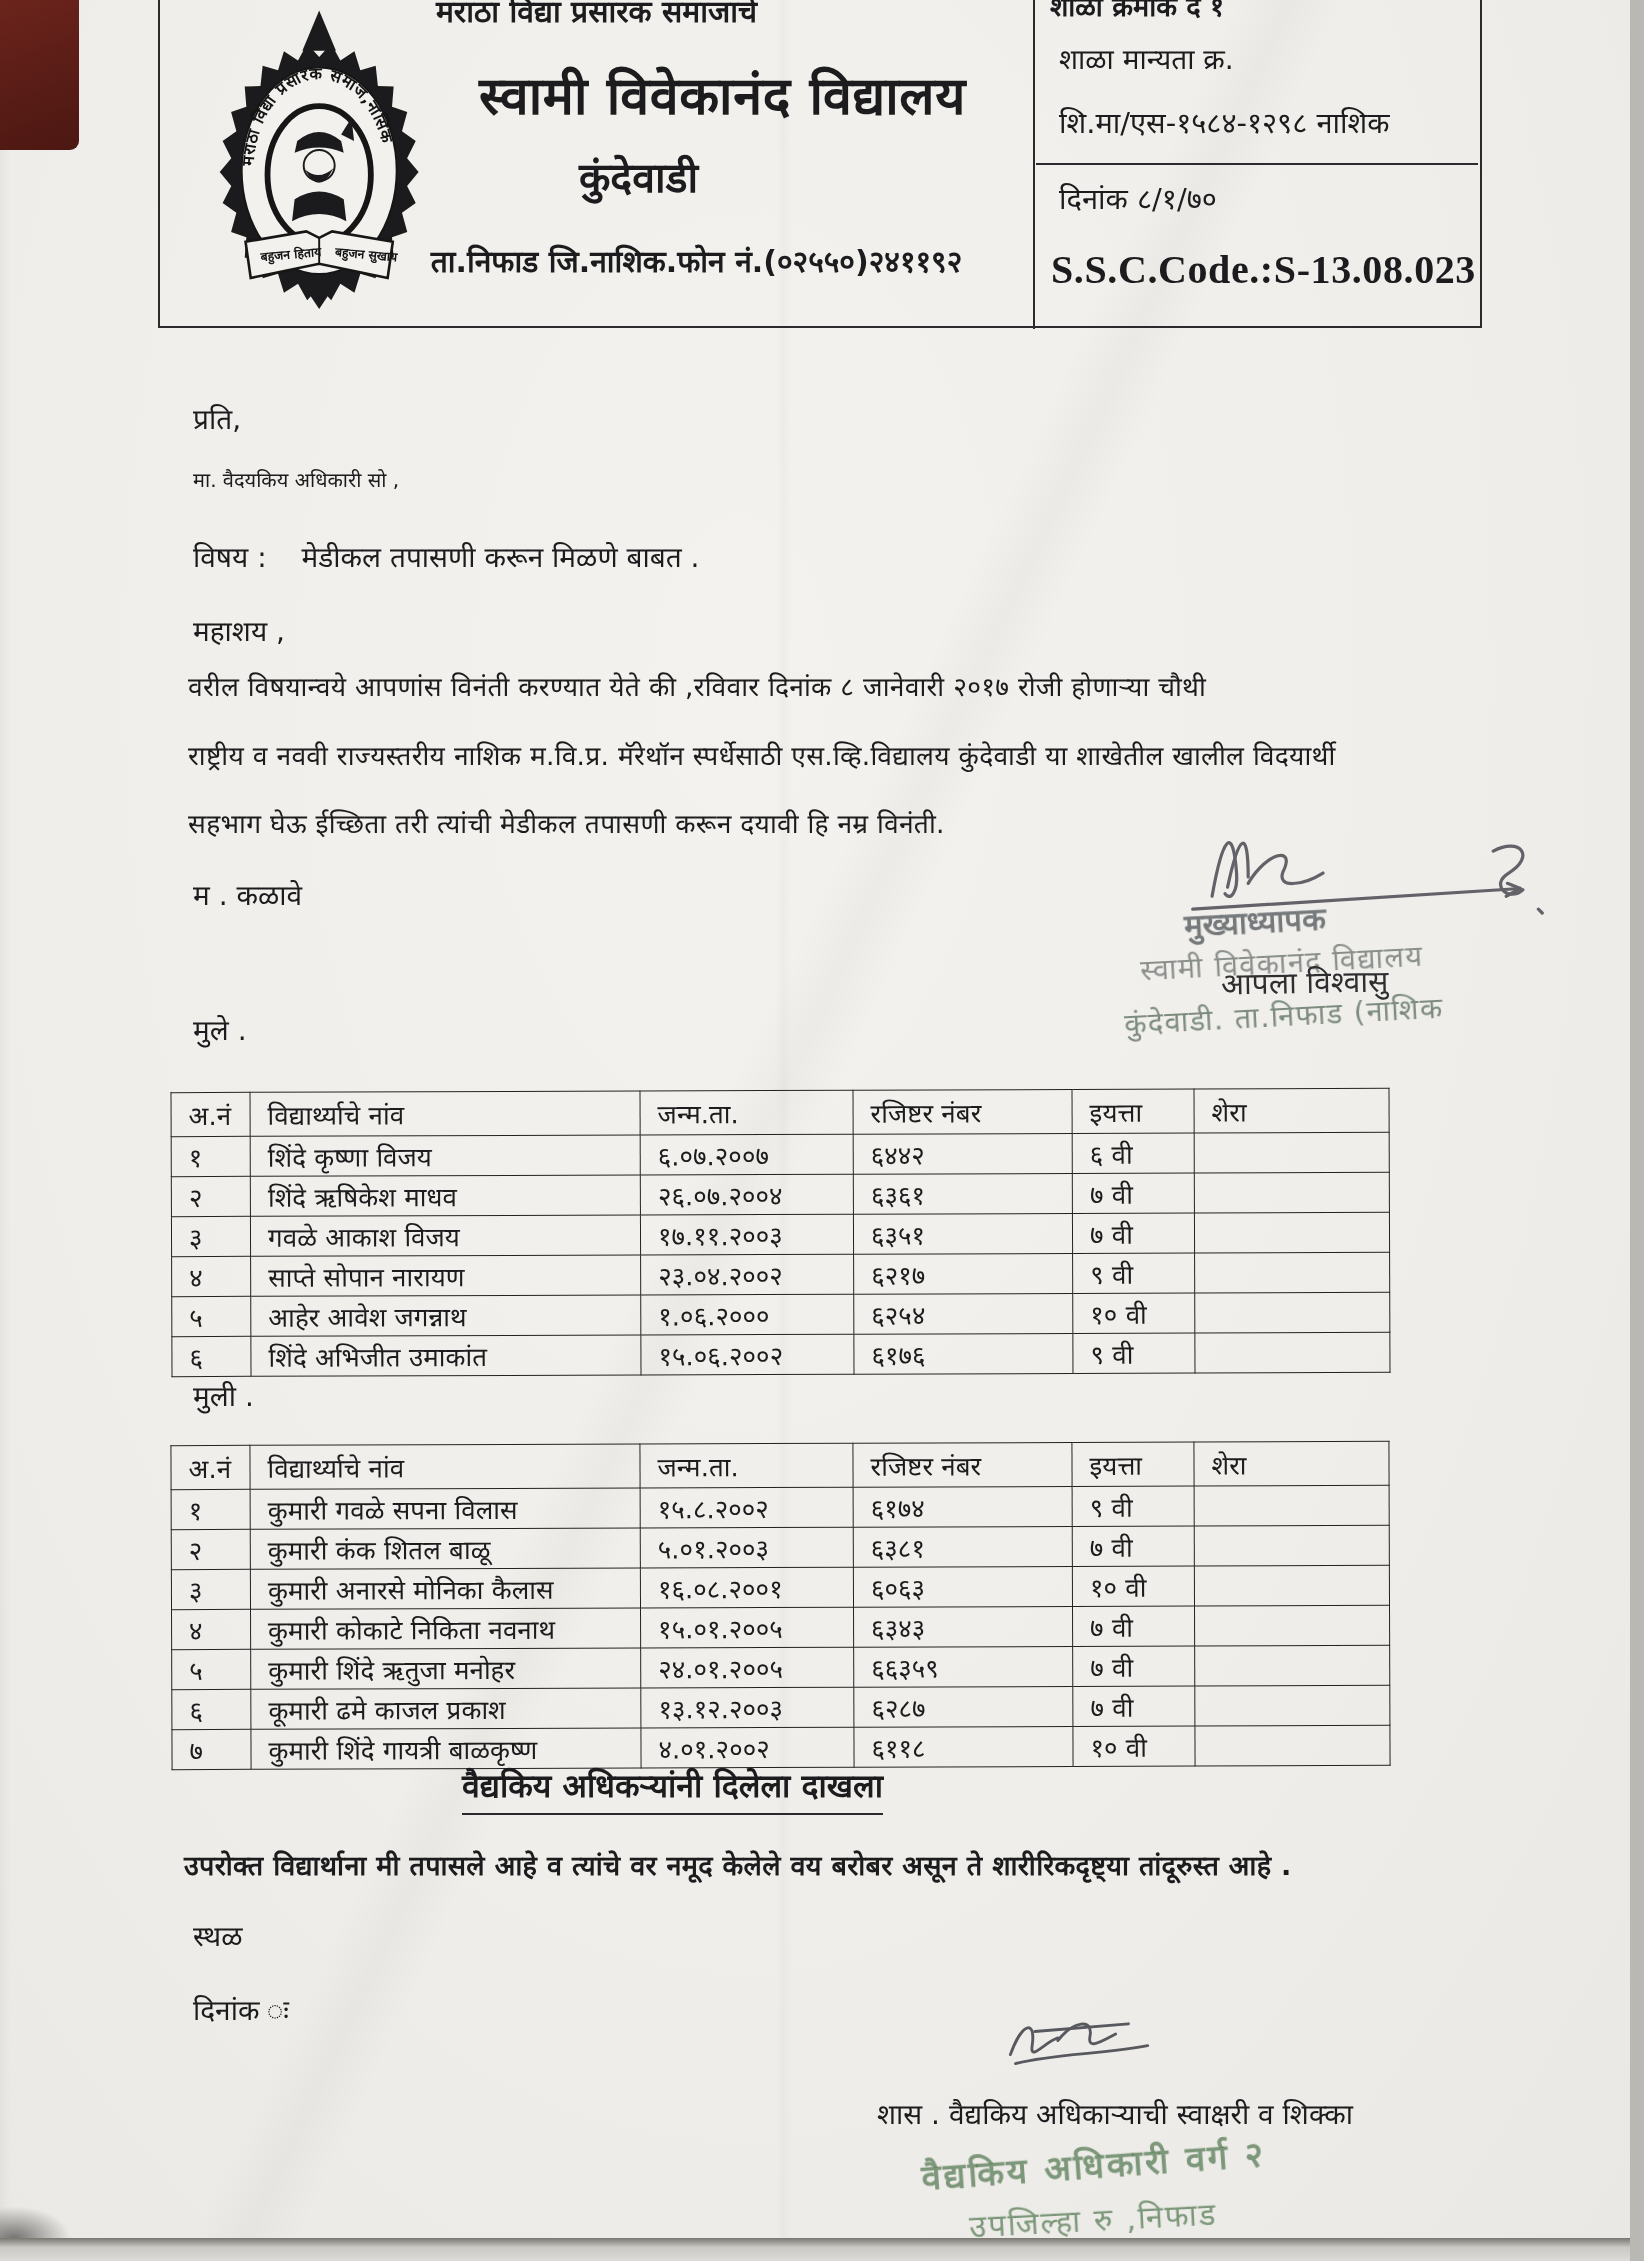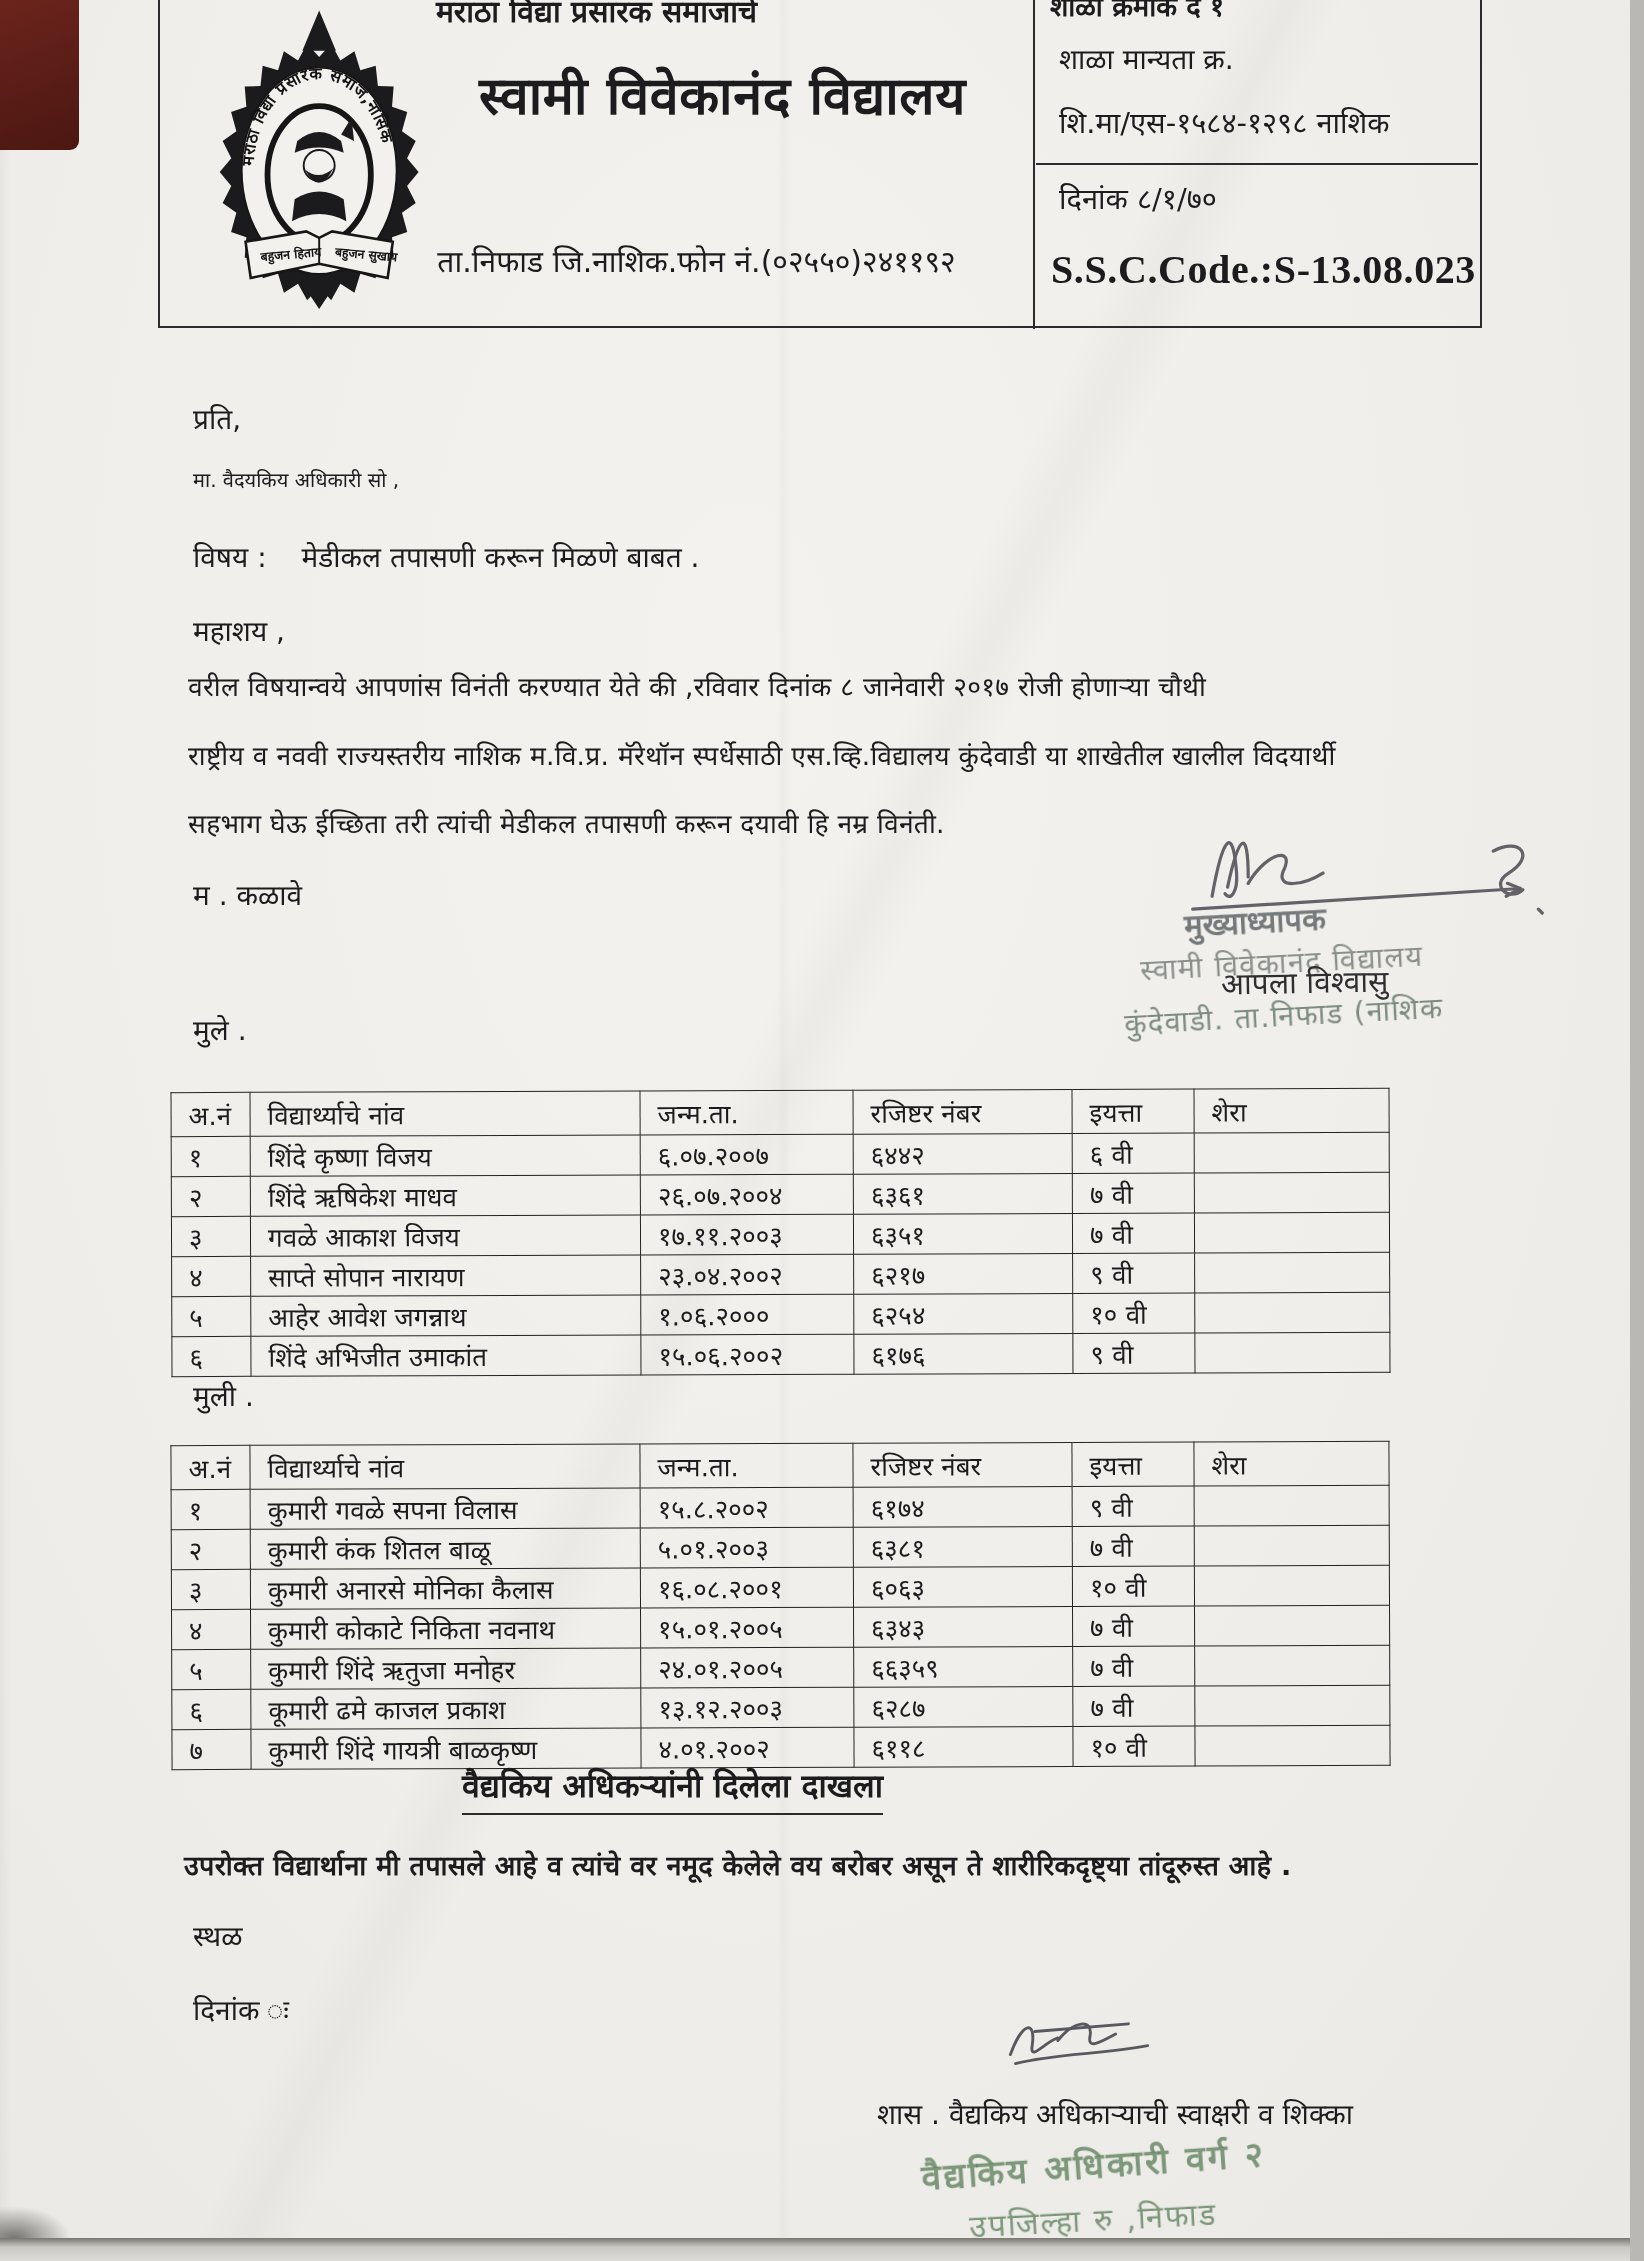--- a/index.html
+++ b/index.html
@@ -26,21 +26,21 @@
   
   .society-line{left:158px;top:-10.3px;width:877px;text-align:center;font-size:30px;font-weight:bold;}
   .clip-top-right{left:1050px;top:-13px;font-size:27px;font-weight:bold;}
   .lh-box{position:absolute;left:158px;top:-6.4px;width:1320px;height:332px;
           border:2.6px solid #2b2b2e;border-top:none;}
   .lh-divider{position:absolute;left:1033px;top:-6.4px;height:335px;width:0;border-left:2.6px solid #2b2b2e;}
   .lh-hline{position:absolute;left:1036px;top:163px;width:442px;height:0;border-top:2.6px solid #2b2b2e;}
   .emblem{position:absolute;left:208px;top:7.7px;width:223px;height:310px;}
   .school-name{left:400px;top:58px;width:645px;text-align:center;font-size:52px;font-weight:bold;letter-spacing:0.6px;}
   .village{left:413px;top:148px;width:451px;text-align:center;font-size:41px;font-weight:bold;}
-  .phone{left:348px;top:240px;width:697px;text-align:center;font-size:30px;font-weight:normal;}
+  .phone{left:348px;top:240px;width:697px;text-align:center;font-size:30px;font-weight:bold;}
   .approval-label{left:1059px;top:39px;font-size:28px;}
   .approval-no{left:1059px;top:102px;font-size:29px;}
   .date-line{left:1059px;top:178px;font-size:29px;}
   .ssc-code{left:1051px;top:246px;font-size:40px;font-weight:bold;
             font-family:"Liberation Serif","DejaVu Serif",serif;letter-spacing:0.6px;}
 
   
   .to-label{left:193px;top:399px;font-size:28px;}
   .recipient{left:193px;top:466px;font-size:20px;}
   .subject{left:193px;top:537px;font-size:28px;}
@@ -120,20 +120,21 @@
       <path d="M134,296 Q172,272 210,296 L214,330 Q172,308 130,330 Z" fill="#1b1b1d"></path>
     </g>
     <path d="M58,362 L152,346 L172,356 L192,346 L286,362 L278,418 L172,396 L66,418 Z" fill="#f2f1ed" stroke="#161617" stroke-width="4"></path>
     <line x1="172" y1="356" x2="172" y2="396" stroke="#161617" stroke-width="3"></line>
     <text x="82" y="392" font-size="19" font-weight="bold" fill="#141415" transform="rotate(-5 82 392)">बहुजन हिताय</text>
     <text x="196" y="384" font-size="19" font-weight="bold" fill="#141415" transform="rotate(5 196 384)">बहुजन सुखाय</text>
     <polygon points="172,420 188,442 172,466 156,442" fill="#1b1b1d"></polygon>
   </svg>
 
   <div class="abs school-name">स्वामी विवेकानंद विद्यालय</div>
+  <div class="abs village">कुंदेवाडी</div>
   <div class="abs phone">ता.निफाड जि.नाशिक.फोन नं.(०२५५०)२४११९२</div>
   <div class="abs approval-label">शाळा मान्यता क्र.</div>
   <div class="abs approval-no">शि.मा/एस-१५८४-१२९८ नाशिक</div>
   <div class="abs date-line">दिनांक ८/१/७०</div>
   <div class="abs ssc-code">S.S.C.Code.:S-13.08.023</div>
 
   <div class="abs to-label">प्रति,</div>
   <div class="abs recipient">मा. वैदयकिय अधिकारी सो ,</div>
   <div class="abs subject">
     <span>विषय :</span><span class="sub-text">मेडीकल तपासणी करून मिळणे बाबत .</span>

